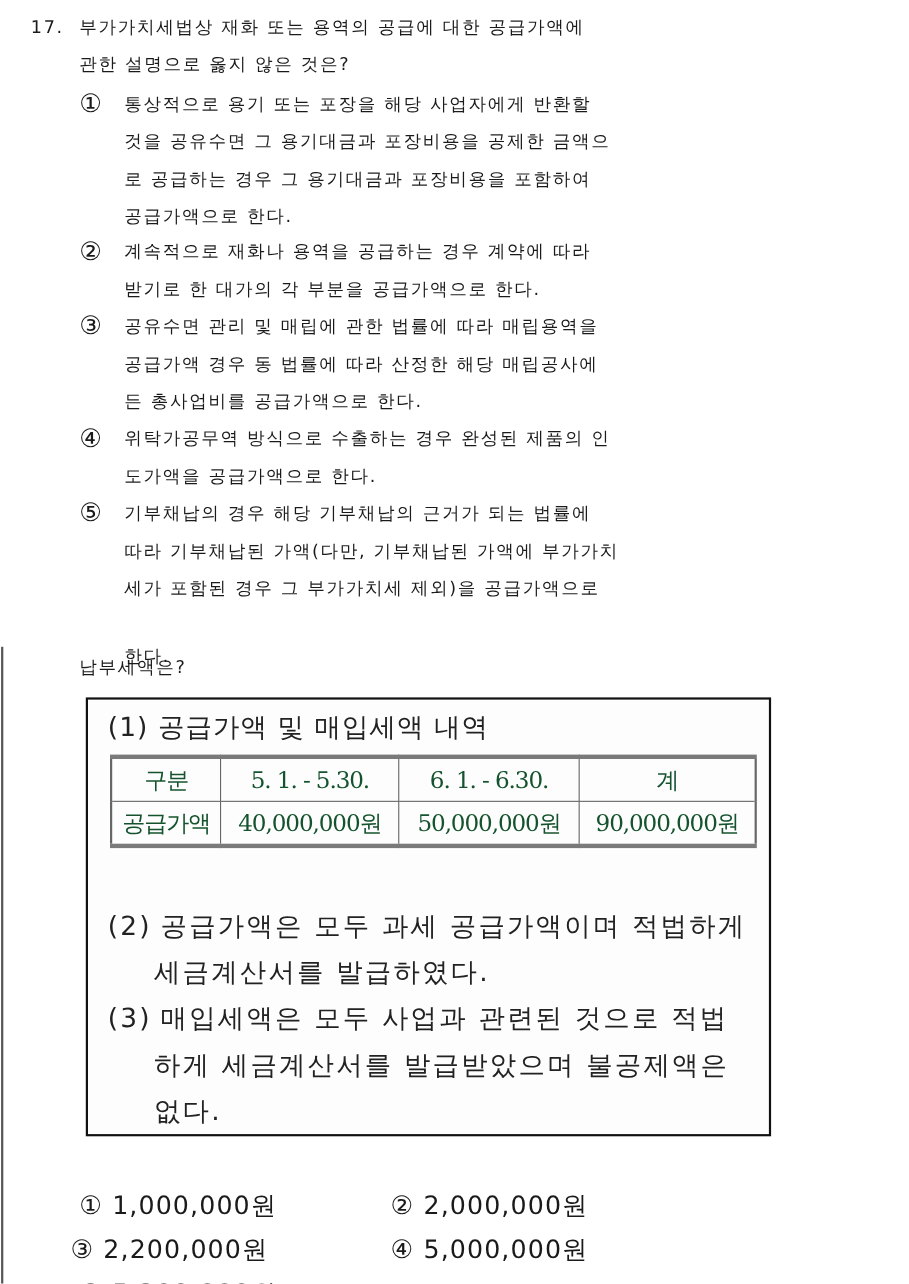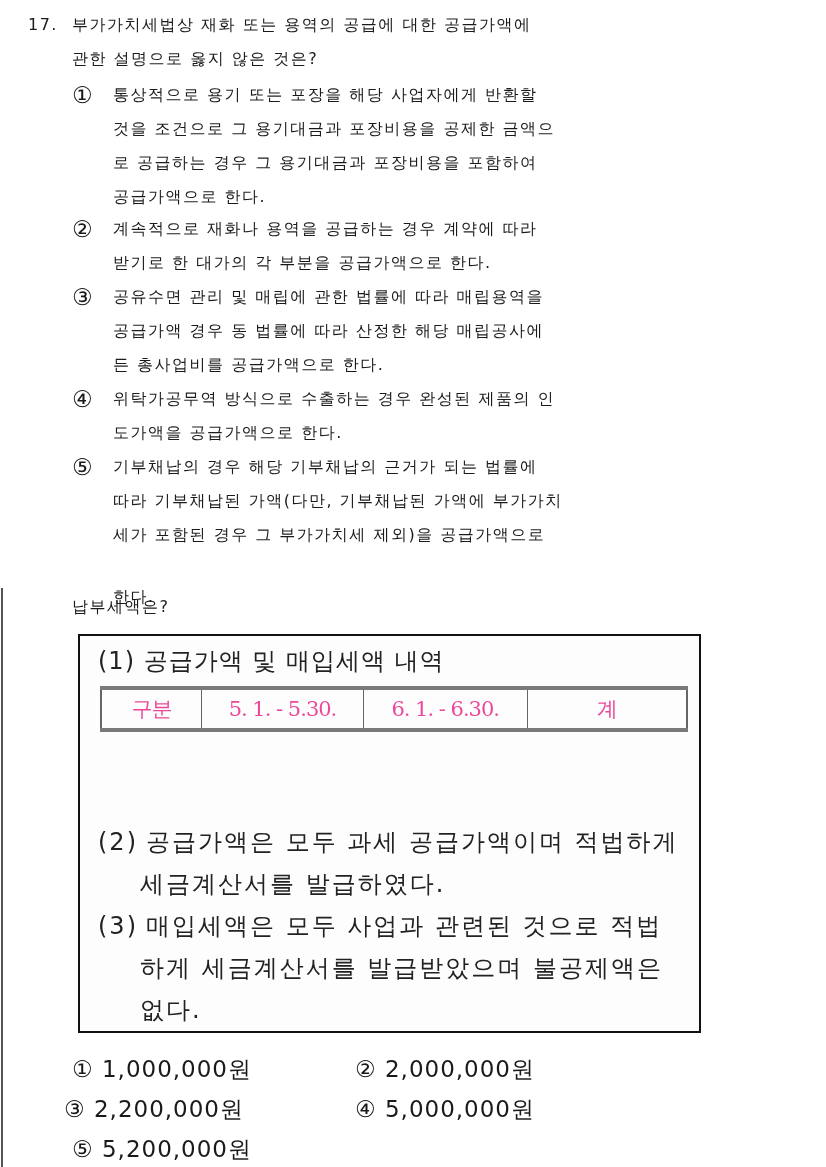--- a/index.html
+++ b/index.html
@@ -26,43 +26,43 @@
   .box-title {
     left: 98px; top: 644px; font-size: 24px; line-height: 34px;
     letter-spacing: 1px; color: #222; white-space: nowrap;
   }
   table.data {
     position: absolute; left: 100px; top: 686px; width: 588px;
     border-collapse: collapse; font-family: "DejaVu Serif", serif;
     border-top: 4px solid #7a7a7a; border-bottom: 4px solid #7a7a7a;
   }
   table.data td {
-    height: 38px; text-align: center; font-size: 21px; color: #ec4899;
+    height: 38px; text-align: center; font-size: 21px; color: #14532d;
     border: 1px solid #666; padding: 0; letter-spacing: -1px;
   }
   table.data td.c0 { width: 100px; border-left: 2px solid #666; }
   table.data td.c1 { width: 162px; }
   table.data td.c2 { width: 164px; }
   table.data td.c3 { width: 160px; border-right: 2px solid #666; }
   .note {
     font-size: 24px; line-height: 40px; letter-spacing: 2px; color: #222; white-space: nowrap;
   }
-  .ans { font-size: 23px; line-height: 34px; letter-spacing: 1px; white-space: nowrap; }
+  .ans { font-size: 23px; line-height: 34px; letter-spacing: 1px; white-space: nowrap; margin-top: 28px; }
 </style>
 </head>
 <body>
 
 <div class="abs line q-num" style="top:8px;">17.</div>
 <div class="abs line q-text" style="top:8px;">부가가치세법상 재화 또는 용역의 공급에 대한 공급가액에</div>
 <div class="abs line q-text" style="top:42px;">관한 설명으로 옳지 않은 것은?</div>
 
 <div>
   <div class="abs opt-mark" style="top:78px;">①</div>
   <div class="abs line opt-line" style="top:78px;">통상적으로 용기 또는 포장을 해당 사업자에게 반환할</div>
-  <div class="abs line opt-line" style="top:112px;">것을 조건으로 그 용기대금과 포장비용을 공제한 금액으</div>
+  <div class="abs line opt-line" style="top:112px;">것을 공유수면 그 용기대금과 포장비용을 공제한 금액으</div>
   <div class="abs line opt-line" style="top:146px;">로 공급하는 경우 그 용기대금과 포장비용을 포함하여</div>
   <div class="abs line opt-line" style="top:180px;">공급가액으로 한다.</div>
 </div>
 
 <div>
   <div class="abs opt-mark" style="top:212px;">②</div>
   <div class="abs line opt-line" style="top:212px;">계속적으로 재화나 용역을 공급하는 경우 계약에 따라</div>
   <div class="abs line opt-line" style="top:246px;">받기로 한 대가의 각 부분을 공급가액으로 한다.</div>
 </div>
 
@@ -95,20 +95,26 @@
 <div class="abs box-title">(1) 공급가액 및 매입세액 내역</div>
 
 <table class="data">
   <tbody>
       <tr>
     <td class="c0">구분</td>
     <td class="c1">5. 1. - 5.30.</td>
     <td class="c2">6. 1. - 6.30.</td>
     <td class="c3">계</td>
   </tr>
+  <tr>
+    <td class="c0">공급가액</td>
+    <td class="c1">40,000,000원</td>
+    <td class="c2">50,000,000원</td>
+    <td class="c3">90,000,000원</td>
+  </tr>
 </tbody>
   </table>
 
 <div class="abs note" style="left:98px; top:822px;">(2)</div>
 <div class="abs note" style="left:146px; top:822px;">공급가액은 모두 과세 공급가액이며 적법하게</div>
 <div class="abs note" style="left:140px; top:864px;">세금계산서를 발급하였다.</div>
 <div class="abs note" style="left:98px; top:906px;">(3)</div>
 <div class="abs note" style="left:146px; top:906px;">매입세액은 모두 사업과 관련된 것으로 적법</div>
 <div class="abs note" style="left:140px; top:948px;">하게 세금계산서를 발급받았으며 불공제액은</div>
 <div class="abs note" style="left:140px; top:990px;">없다.</div>

